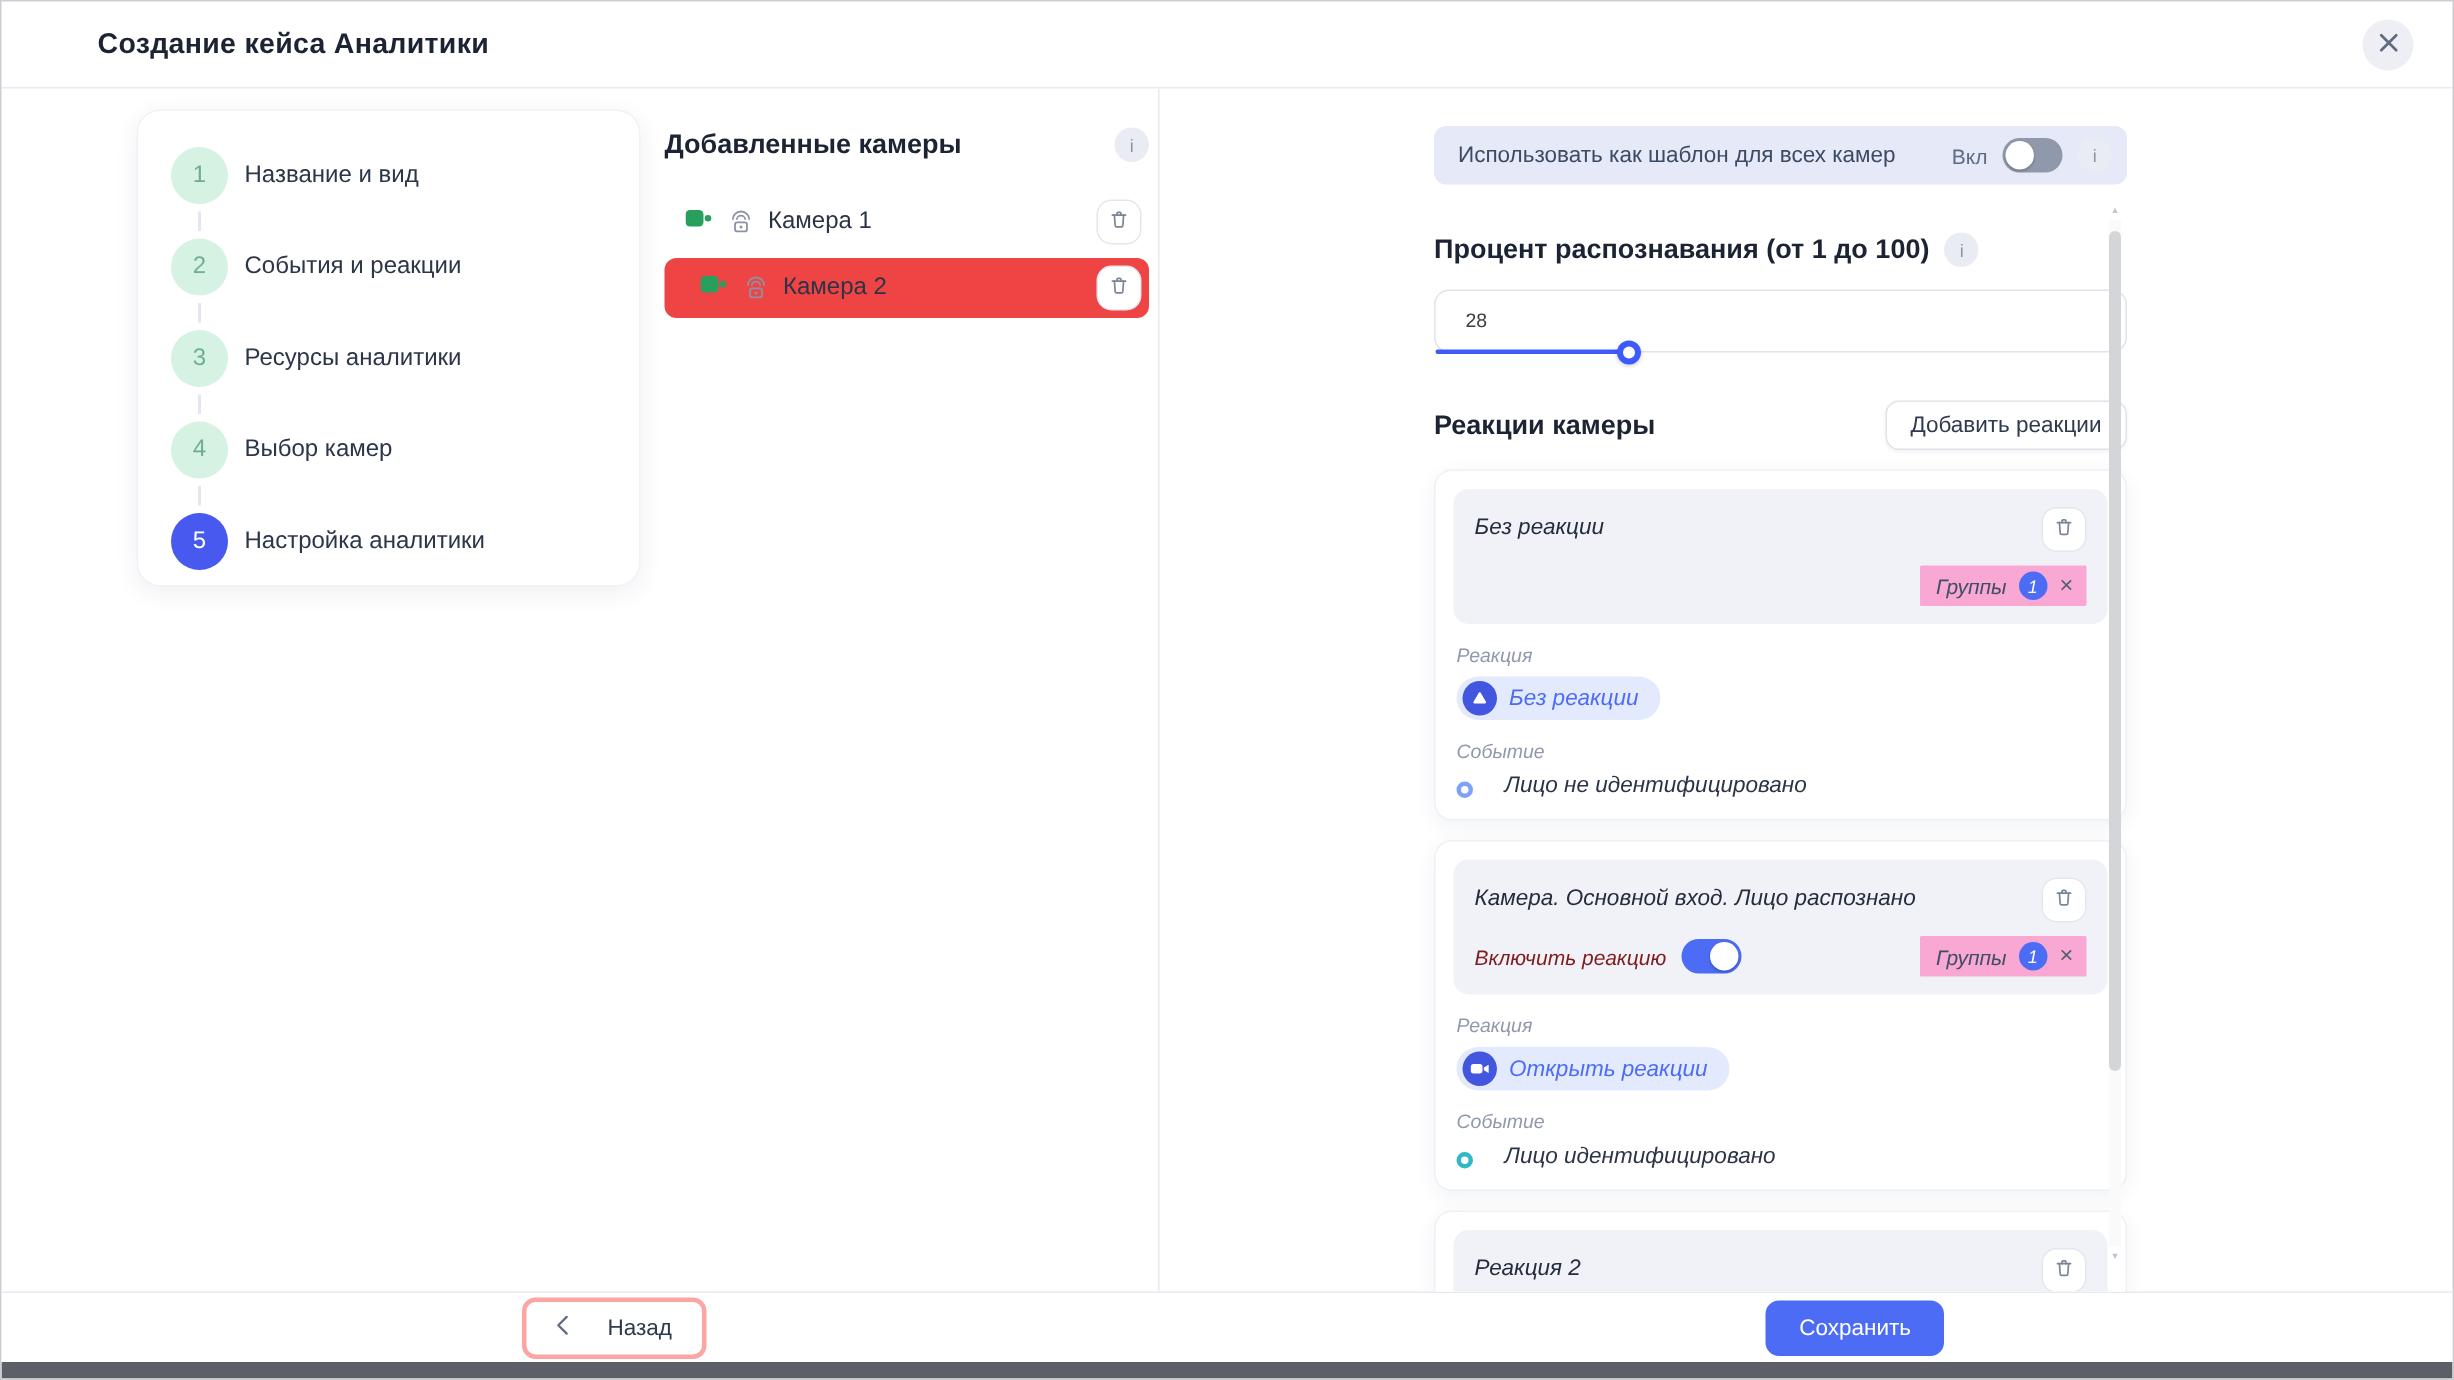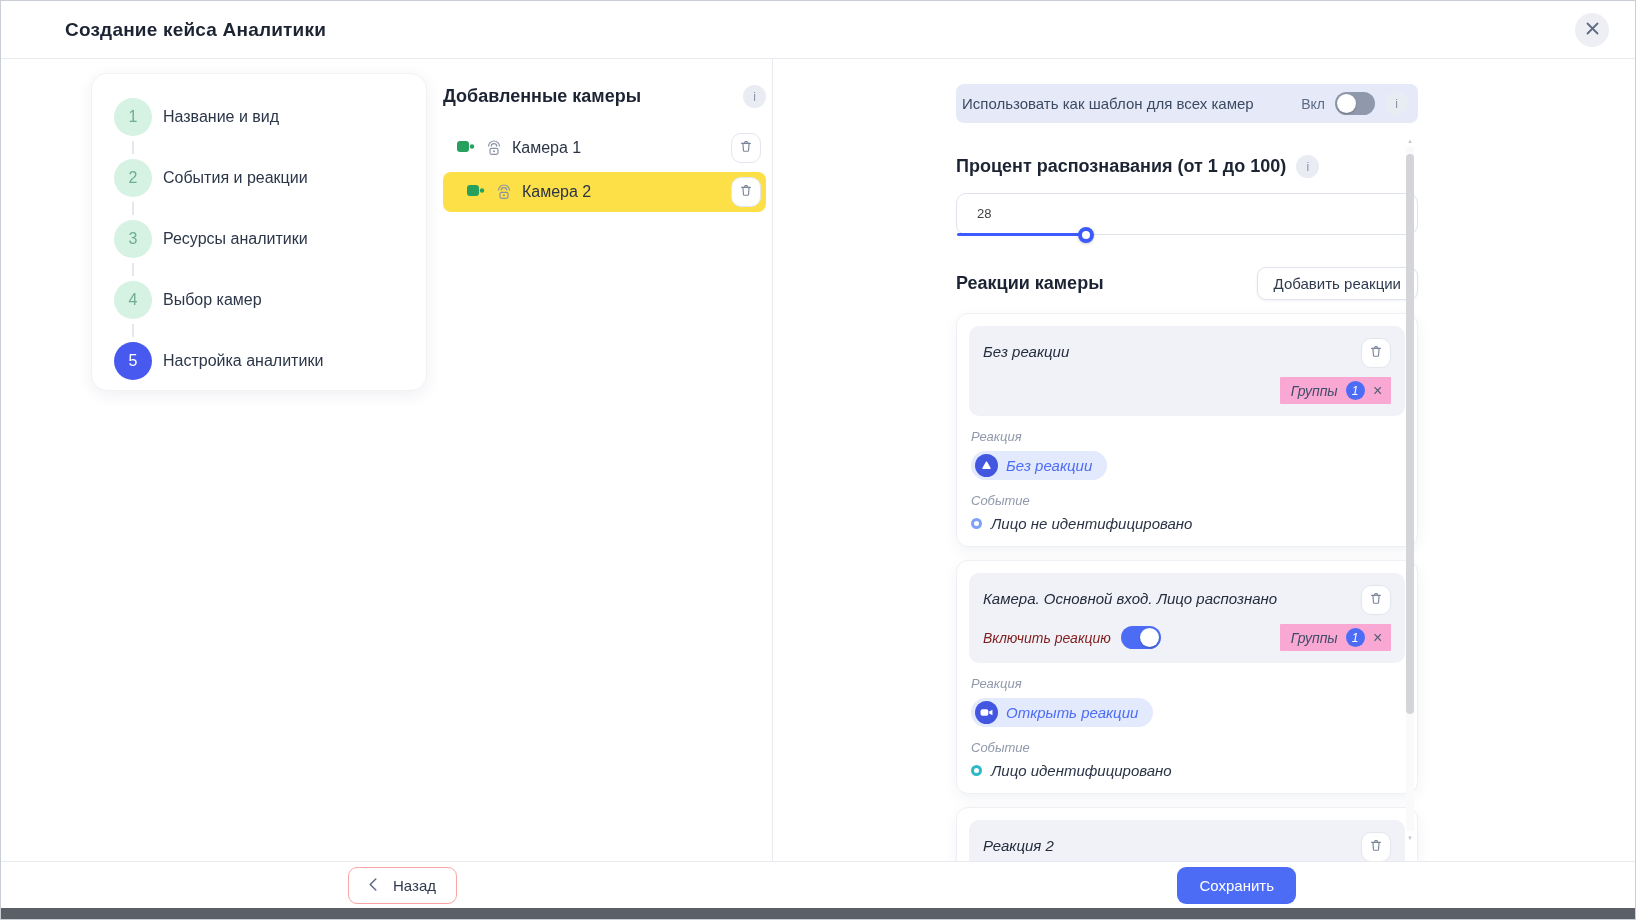--- a/index.html
+++ b/index.html
@@ -37,33 +37,33 @@
   
   .cameras-pane { flex:1 1 auto; padding:0 6px 0 16px; }
   .cameras-header { display:flex; align-items:center; margin:12px 0 20px; }
   .pane-title { font-size:18px; font-weight:bold; color:#1c2433; }
   .info-icon { width:23px; height:23px; border-radius:50%; background:#e9ecf3;
                color:#8a93a6; font-size:12px; display:inline-flex; align-items:center;
                justify-content:center; flex:0 0 23px; }
   .cameras-header .info-icon { margin-left:auto; }
   .camera-row { height:40px; border-radius:8px; display:flex; align-items:center;
                 padding:0 5px 0 14px; margin-bottom:4px; }
-  .camera-row.selected { background:#fde047;padding-left:24px; }
+  .camera-row.selected { background:#ef4444;padding-left:24px; }
   .camera-row .cam-label { margin-left:9px; font-size:16px; color:#2b3446; }
   .camera-row .dev-icon { margin-left:9px; display:flex; }
   .trash-btn { margin-left:auto; width:30px; height:30px; border-radius:10px;
                background:#fff; border:1px solid #e3e6ee; display:flex; align-items:center;
                justify-content:center; cursor:pointer; }
 
   
   .right-pane { flex:1 1 auto; position:relative; padding:25px 0 0 183px; min-height:0; overflow:hidden; }
   .settings { width:462px; }
 
   .banner { height:39px; background:#e6eaf8; border-radius:8px; display:flex;
-            align-items:center; padding:0 10px 0 6px; }
+            align-items:center; padding:0 10px 0 16px; }
   .banner-label { font-size:15px; color:#3c4a63; }
   .banner-right { margin-left:auto; display:flex; align-items:center; gap:10px; }
   .toggle-state-label { font-size:14px; color:#5d6b85; }
 
   .toggle { width:40px; height:23px; border-radius:12px; position:relative;
             cursor:pointer; flex:0 0 40px; }
   .toggle.off { background:#9099ac; }
   .toggle.on  { background:#4c6cf6; }
   .toggle .knob { position:absolute; top:2px; width:19px; height:19px; border-radius:50%;
                   background:#fff; box-shadow:0 1px 2px rgba(0,0,0,.25); }
@@ -103,40 +103,40 @@
   .chip-label { font-size:14px; color:#3f4d66; }
   .chip-badge { width:19px; height:19px; border-radius:50%; background:#4c6cf6; color:#fff;
                 font-size:12px; display:flex; align-items:center; justify-content:center; }
   .chip-close { font-size:16px; color:#555f73; cursor:pointer; line-height:1; }
   .field-label { font-size:13px; color:#9099ab; margin:13px 2px 0; }
   .pill { display:inline-flex; align-items:center; gap:8px; margin:7px 2px 0;
           background:#e4eafd; border-radius:16px; padding:3px 15px 3px 4px; }
   .pill-icon { width:23px; height:23px; border-radius:50%; background:#4356e0;
                display:flex; align-items:center; justify-content:center; flex:0 0 23px; }
   .pill-text { font-size:15px; color:#4c6cf6; }
-  .event-row { display:flex; align-items:center; gap:9px; margin:7px 2px 0; }
+  .event-row { display:flex; align-items:flex-end; gap:21px; margin:7px 2px 0; }
   .ring { width:11px; height:11px; border-radius:50%; flex:0 0 11px; }
   .ring.blue { border:3px solid #7ea1fa; }
   .ring.teal { border:3px solid #2fb9c5; }
   .event-text { font-size:15px; color:#2b3446; }
 
   
   .scrollbar { position:absolute; top:88px; right:221px; width:8px; height:684px;
                background:#fafafb; }
   .scroll-thumb { position:absolute; top:7px; left:0; width:8px; height:560px;
                   background:#d4d5d9; border-radius:4px; cursor:pointer; }
   .scroll-arrow { position:absolute; left:0; width:8px; text-align:center; font-size:6px;
                   color:#c2c6cf; }
   .scroll-arrow.up { top:-9px; } .scroll-arrow.down { bottom:-10px; }
 
   
   .ftr { flex:0 0 47px; height:47px; border-top:1px solid #e8eaf0; display:flex;
          align-items:center; padding:0 339px 0 347px; background:#fff; }
-  .btn-back { display:flex; align-items:flex-start; gap:16px; background:#fff;
-              border:1px solid #fca5a5; border-radius:9px; padding:9px 20px;
+  .btn-back { display:flex; align-items:flex-start; gap:26px; background:#fff;
+              border:3px solid #fca5a5; border-radius:9px; padding:9px 20px;
               font-size:15px; color:#2e3a4e; cursor:pointer;
               font-family:"Liberation Sans","DejaVu Sans",sans-serif; }
   .btn-save { margin-left:auto; background:#4c6cf6; color:#fff; border:none;
               border-radius:9px; padding:10px 22px; font-size:15px; cursor:pointer;
               font-family:"Liberation Sans","DejaVu Sans",sans-serif; }
   .bottom-strip { flex:0 0 11px; height:11px; background:#5b6068; }
 </style>
 </head>
 <body>
 

